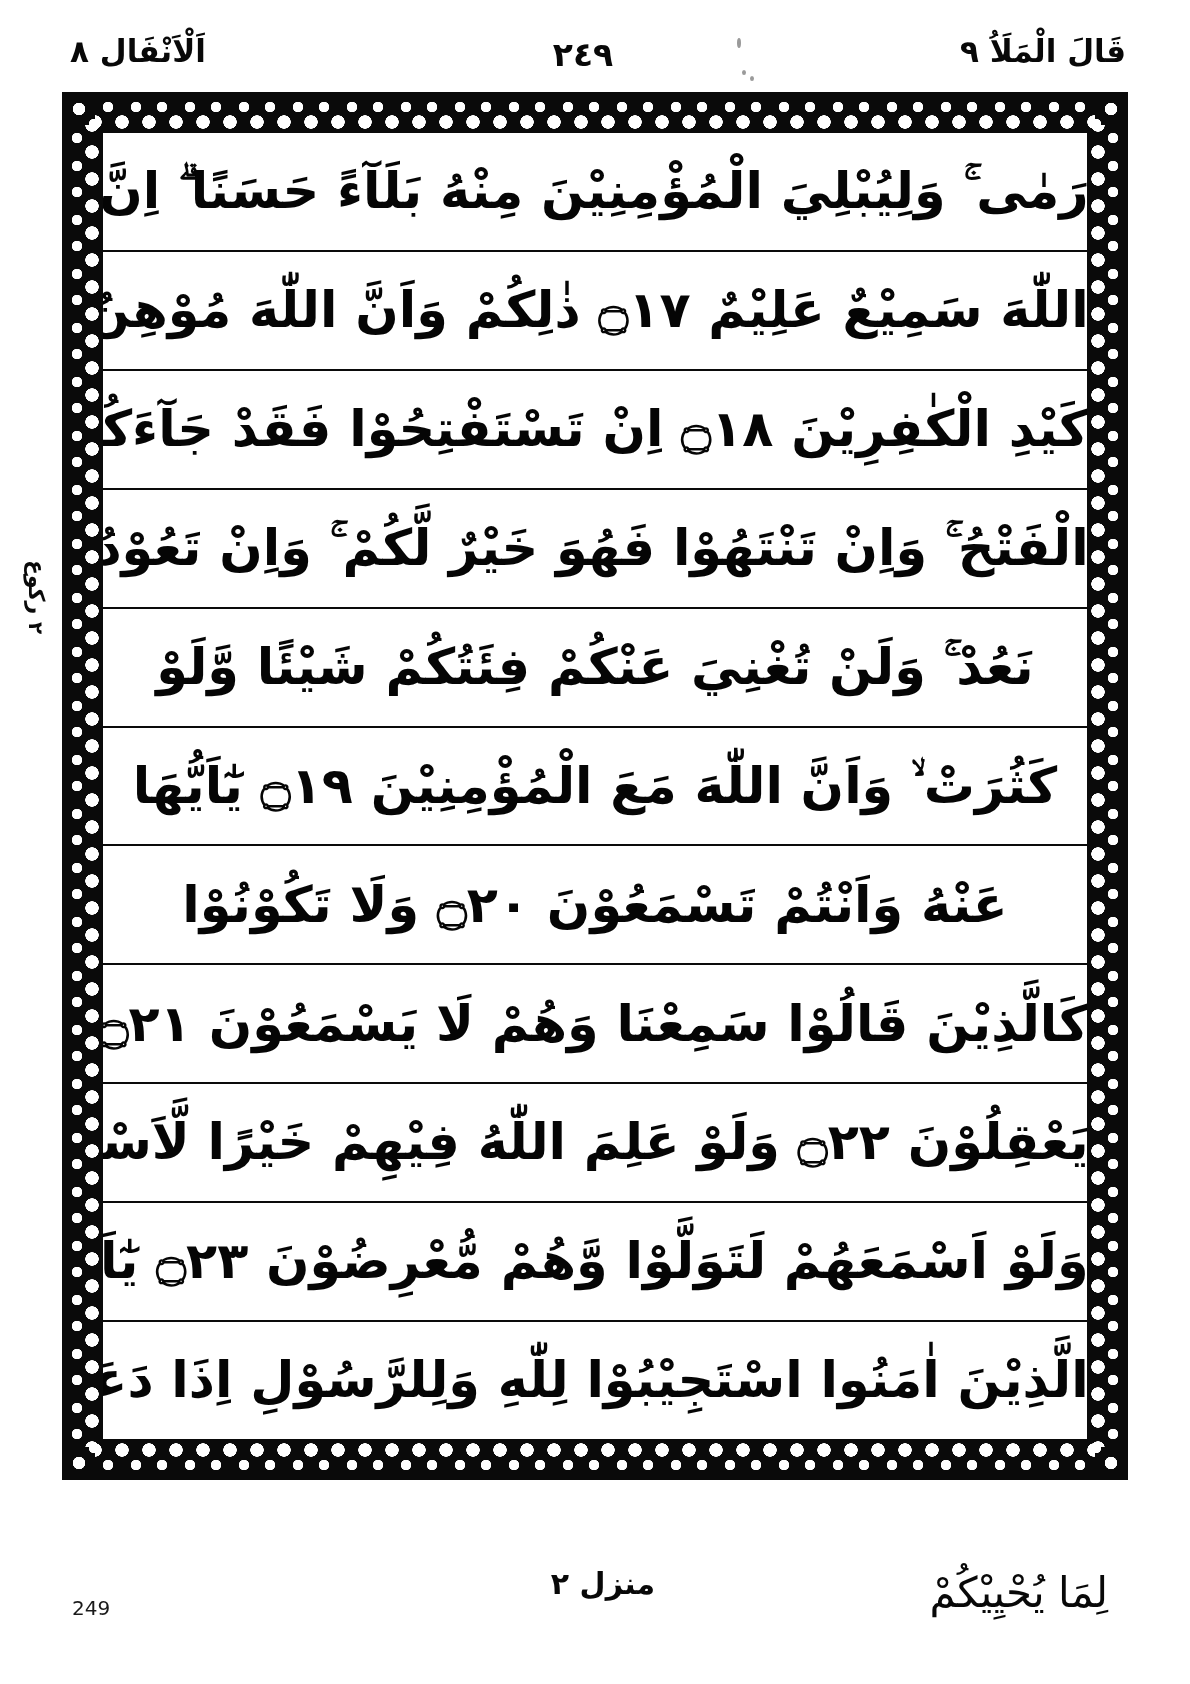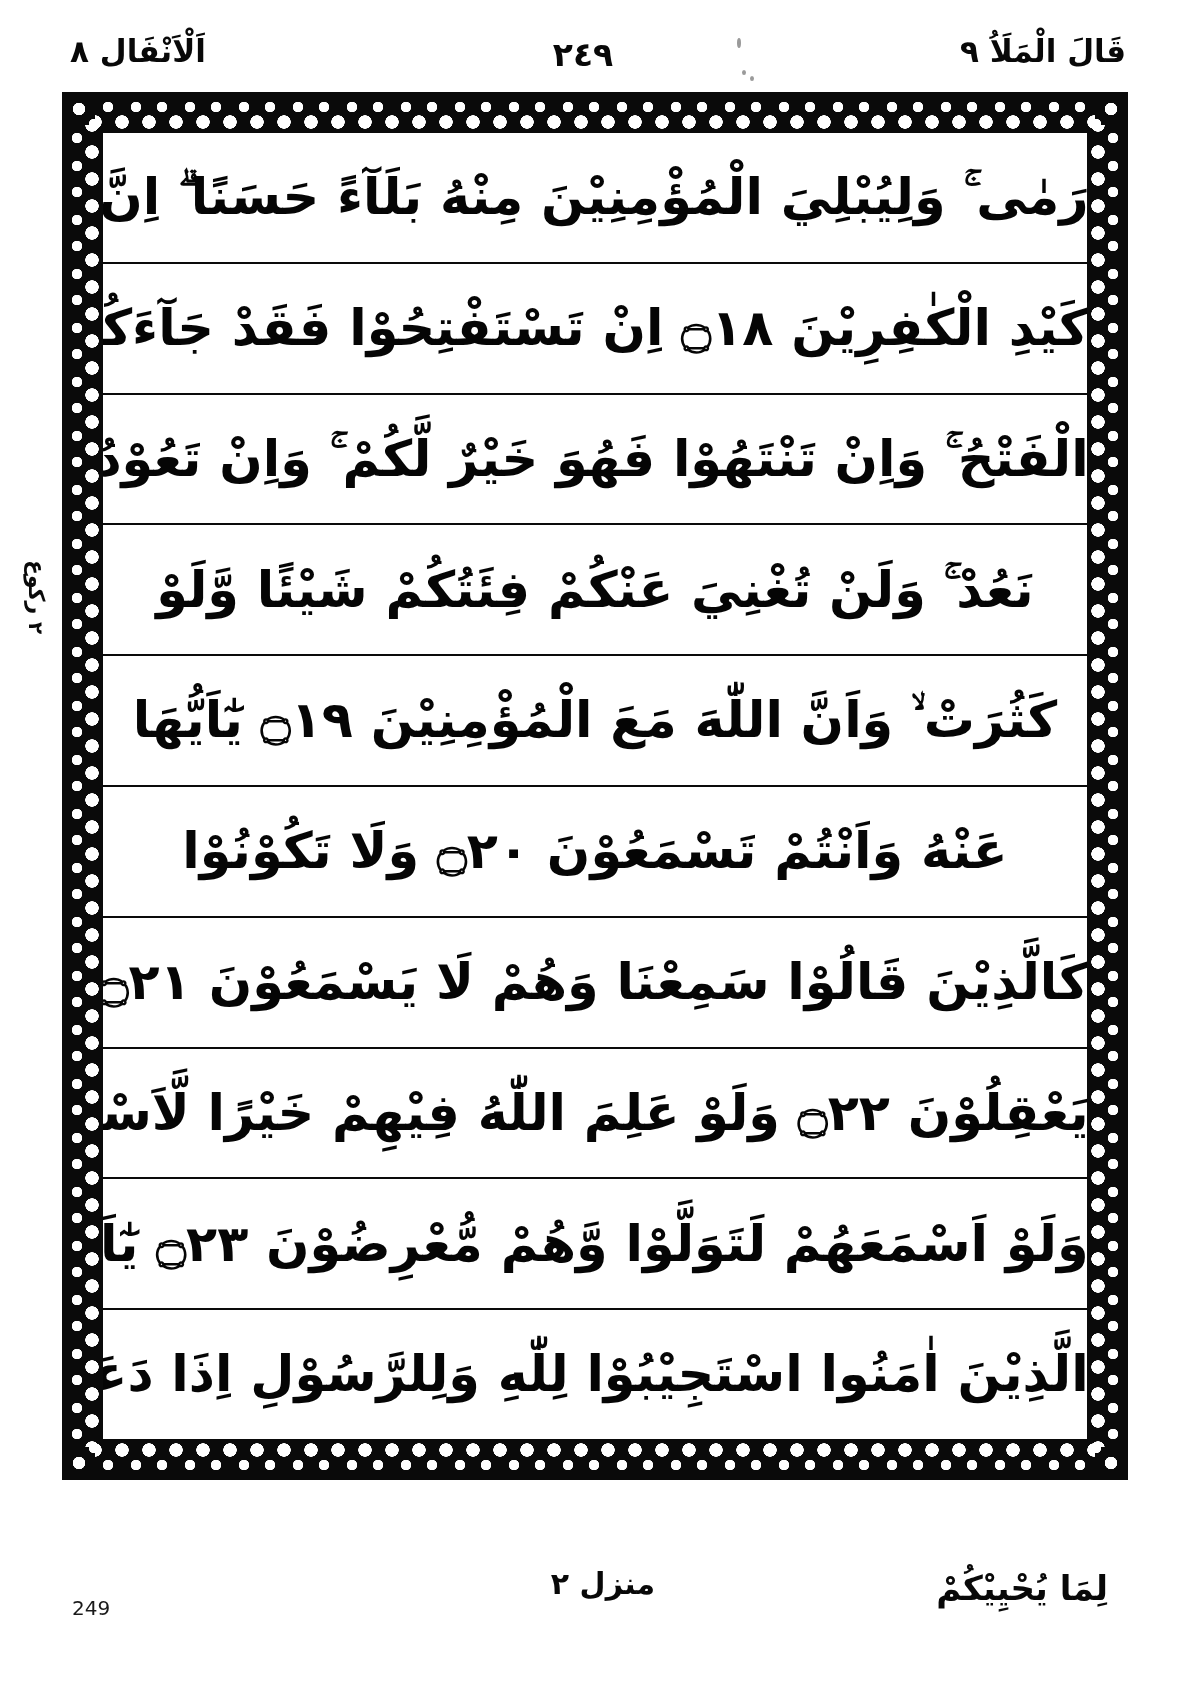--- a/index.html
+++ b/index.html
@@ -188,22 +188,22 @@
     right: 62px;
     top: 1560px;
     height: 90px;
     direction: rtl;
   }
   .footer-catchword {
     position: absolute;
     right: 20px;
     top: 8px;
     font-family: "DejaVu Sans", "Liberation Sans", sans-serif;
-    font-size: 34px;
-    font-weight: 700;
+    font-size: 42px;
+    font-weight: 400;
     color: #080808;
     white-space: nowrap;
     letter-spacing: -1px;
   }
   .footer-manzil {
     position: absolute;
     left: 16px; right: 0;
     top: 6px;
     text-align: center;
     font-family: "DejaVu Sans", "Liberation Sans", sans-serif;
@@ -270,20 +270,23 @@
   <div class="corner tl"></div>
   <div class="corner tr"></div>
   <div class="corner bl"></div>
   <div class="corner br"></div>
 
   <div class="text-panel">
     <div class="ayah-line">
       <div class="ayah-text">رَمٰى ۚ وَلِيُبْلِيَ الْمُؤْمِنِيْنَ مِنْهُ بَلَآءً حَسَنًا ۗ اِنَّ</div>
     </div>
     <div class="ayah-line">
+      <div class="ayah-text">اللّٰهَ سَمِيْعٌ عَلِيْمٌ ۝١٧ ذٰلِكُمْ وَاَنَّ اللّٰهَ مُوْهِنُ</div>
+    </div>
+    <div class="ayah-line">
       <div class="ayah-text">كَيْدِ الْكٰفِرِيْنَ ۝١٨ اِنْ تَسْتَفْتِحُوْا فَقَدْ جَآءَكُمُ</div>
     </div>
     <div class="ayah-line">
       <div class="ayah-text">الْفَتْحُ ۚ وَاِنْ تَنْتَهُوْا فَهُوَ خَيْرٌ لَّكُمْ ۚ وَاِنْ تَعُوْدُوْا</div>
     </div>
     <div class="ayah-line">
       <div class="ayah-text">نَعُدْ ۚ وَلَنْ تُغْنِيَ عَنْكُمْ فِئَتُكُمْ شَيْئًا وَّلَوْ</div>
     </div>
     <div class="ayah-line">
       <div class="ayah-text">كَثُرَتْ ۙ وَاَنَّ اللّٰهَ مَعَ الْمُؤْمِنِيْنَ ۝١٩ يٰٓاَيُّهَا</div>

